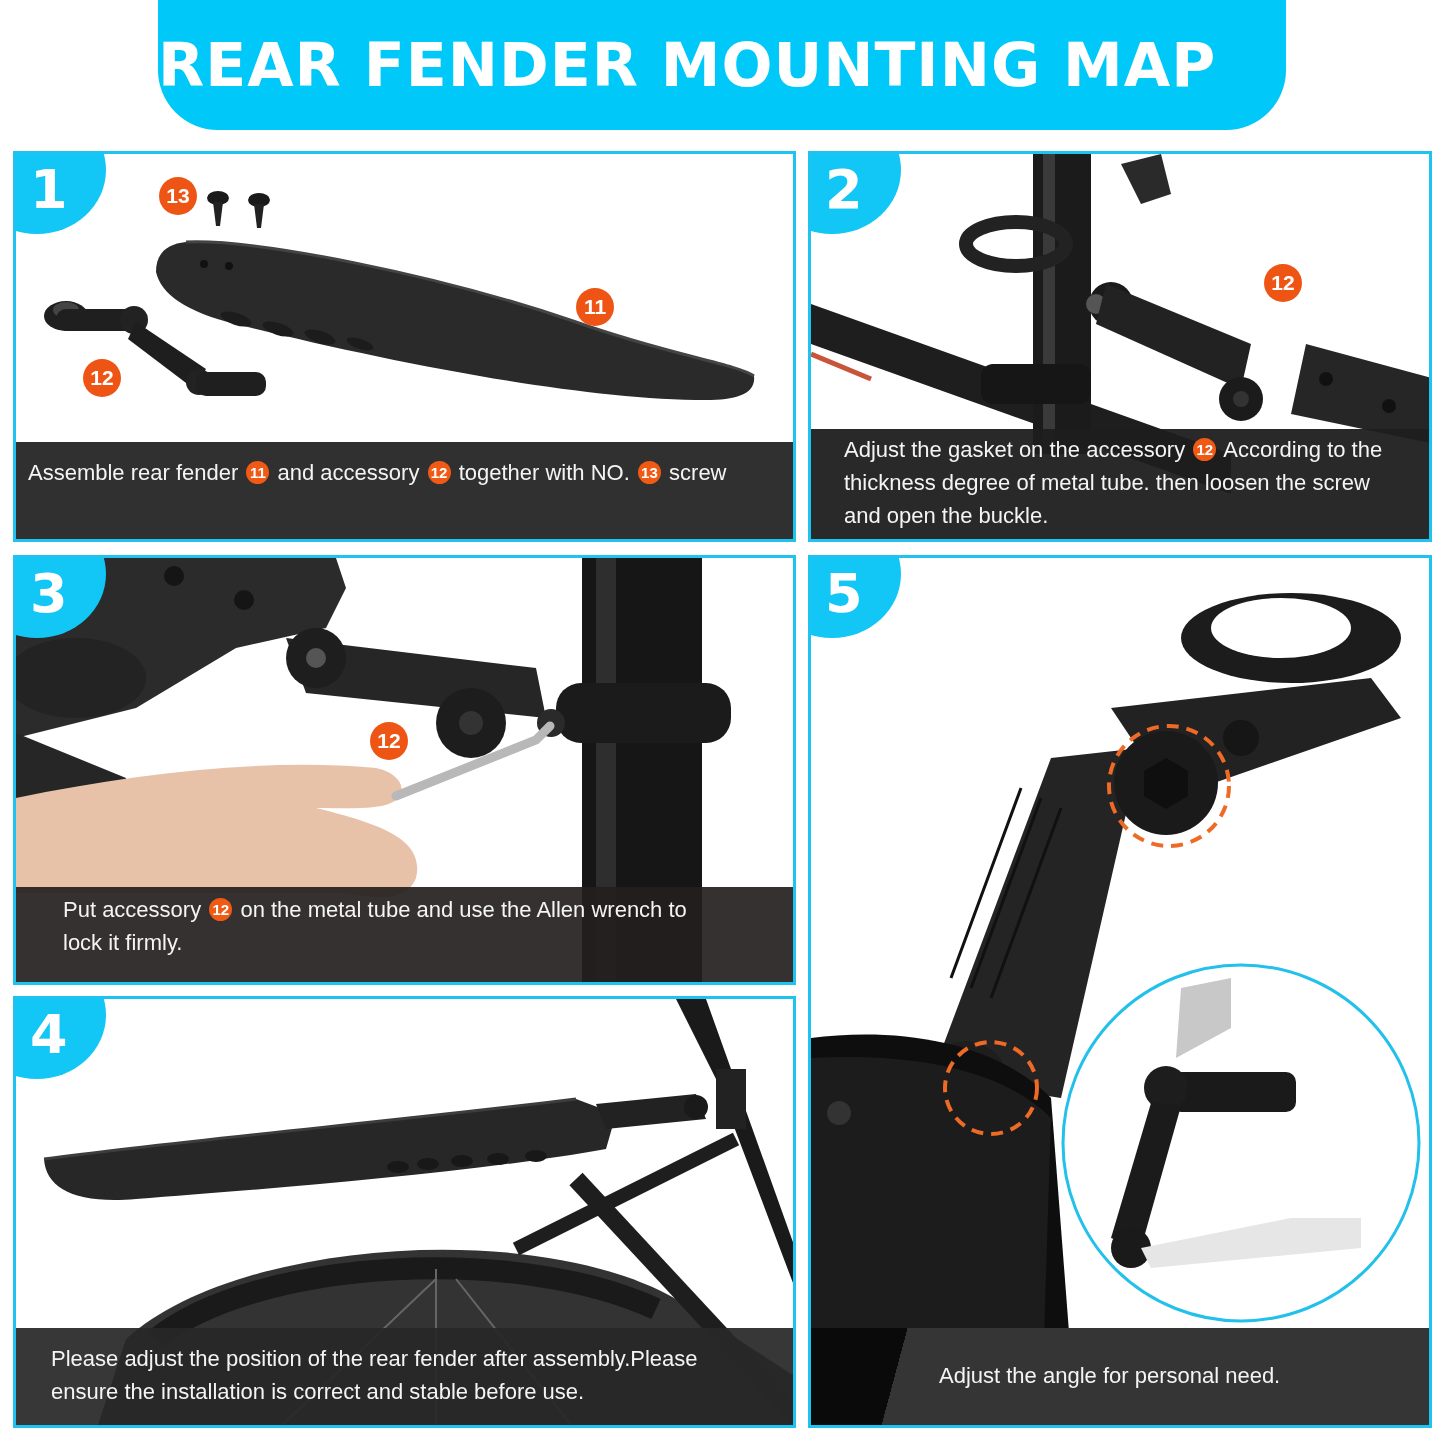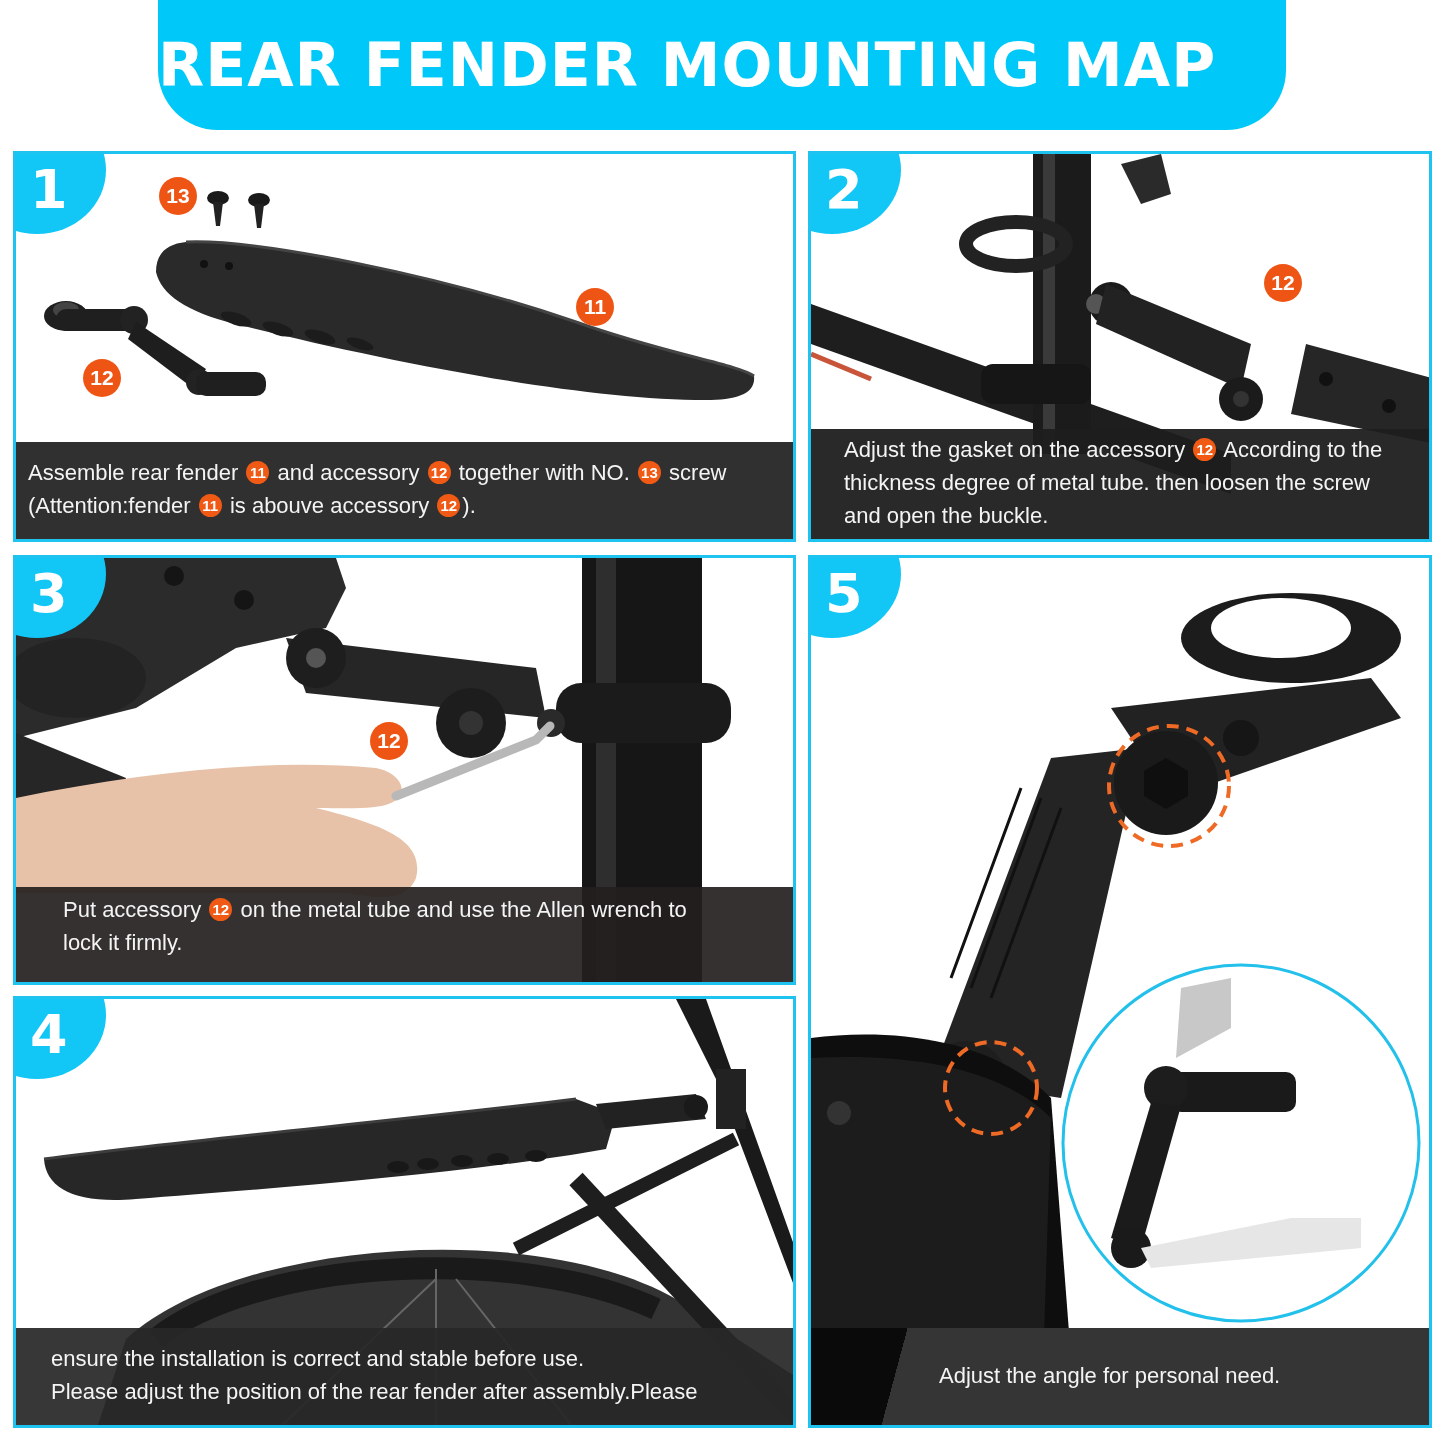--- a/index.html
+++ b/index.html
@@ -86,23 +86,20 @@
       </g>
     </svg>
   </div>
   <div class="callout" style="left:143px; top:23px;">13</div>
   <div class="callout" style="left:560px; top:134px;">11</div>
   <div class="callout" style="left:67px; top:205px;">12</div>
   <div class="caption" style="height:97px; padding:14px 12px 0 12px;">
     <div>
       <span>Assemble rear fender </span><span class="num-dot">11</span><span> and accessory </span><span class="num-dot">12</span><span> together with NO. </span><span class="num-dot">13</span><span> screw</span>
     </div>
-    <div>
-      <span>(Attention:fender </span><span class="num-dot">11</span><span> is abouve accessory </span><span class="num-dot">12</span><span>).</span>
-    </div>
   </div>
 </div>
 
 <div class="panel" style="left:808px; top:151px; width:624px; height:391px;">
   <div class="step-badge"></div>
   <div class="step-num">2</div>
   <div class="scene">
     <svg width="624" height="391" viewBox="0 0 624 391">
 
       <path d="M0 150 L420 300 L420 340 L0 190 Z" fill="#1e1e1e"></path>
@@ -215,22 +212,22 @@
         <ellipse cx="482" cy="160" rx="11" ry="6" fill="#181818"></ellipse>
         <ellipse cx="520" cy="157" rx="11" ry="6" fill="#181818"></ellipse>
       </g>
       <g>
         <path d="M580 105 L680 95 L690 120 L590 130 Z" fill="#222"></path>
         <circle cx="680" cy="108" r="12" fill="#1a1a1a"></circle>
       </g>
     </svg>
   </div>
   <div class="caption" style="height:97px; padding:14px 0 0 35px; background:rgba(40,40,40,0.93);">
+    <div>Please adjust the position of the rear fender after assembly.Please</div>
     <div>ensure the installation is correct and stable before use.</div>
-    <div>Please adjust the position of the rear fender after assembly.Please</div>
   </div>
 </div>
 
 <div class="panel" style="left:808px; top:555px; width:624px; height:873px;">
   <div class="step-badge"></div>
   <div class="step-num">5</div>
   <div class="scene">
     <svg width="624" height="873" viewBox="0 0 624 873">
 
       <g>

